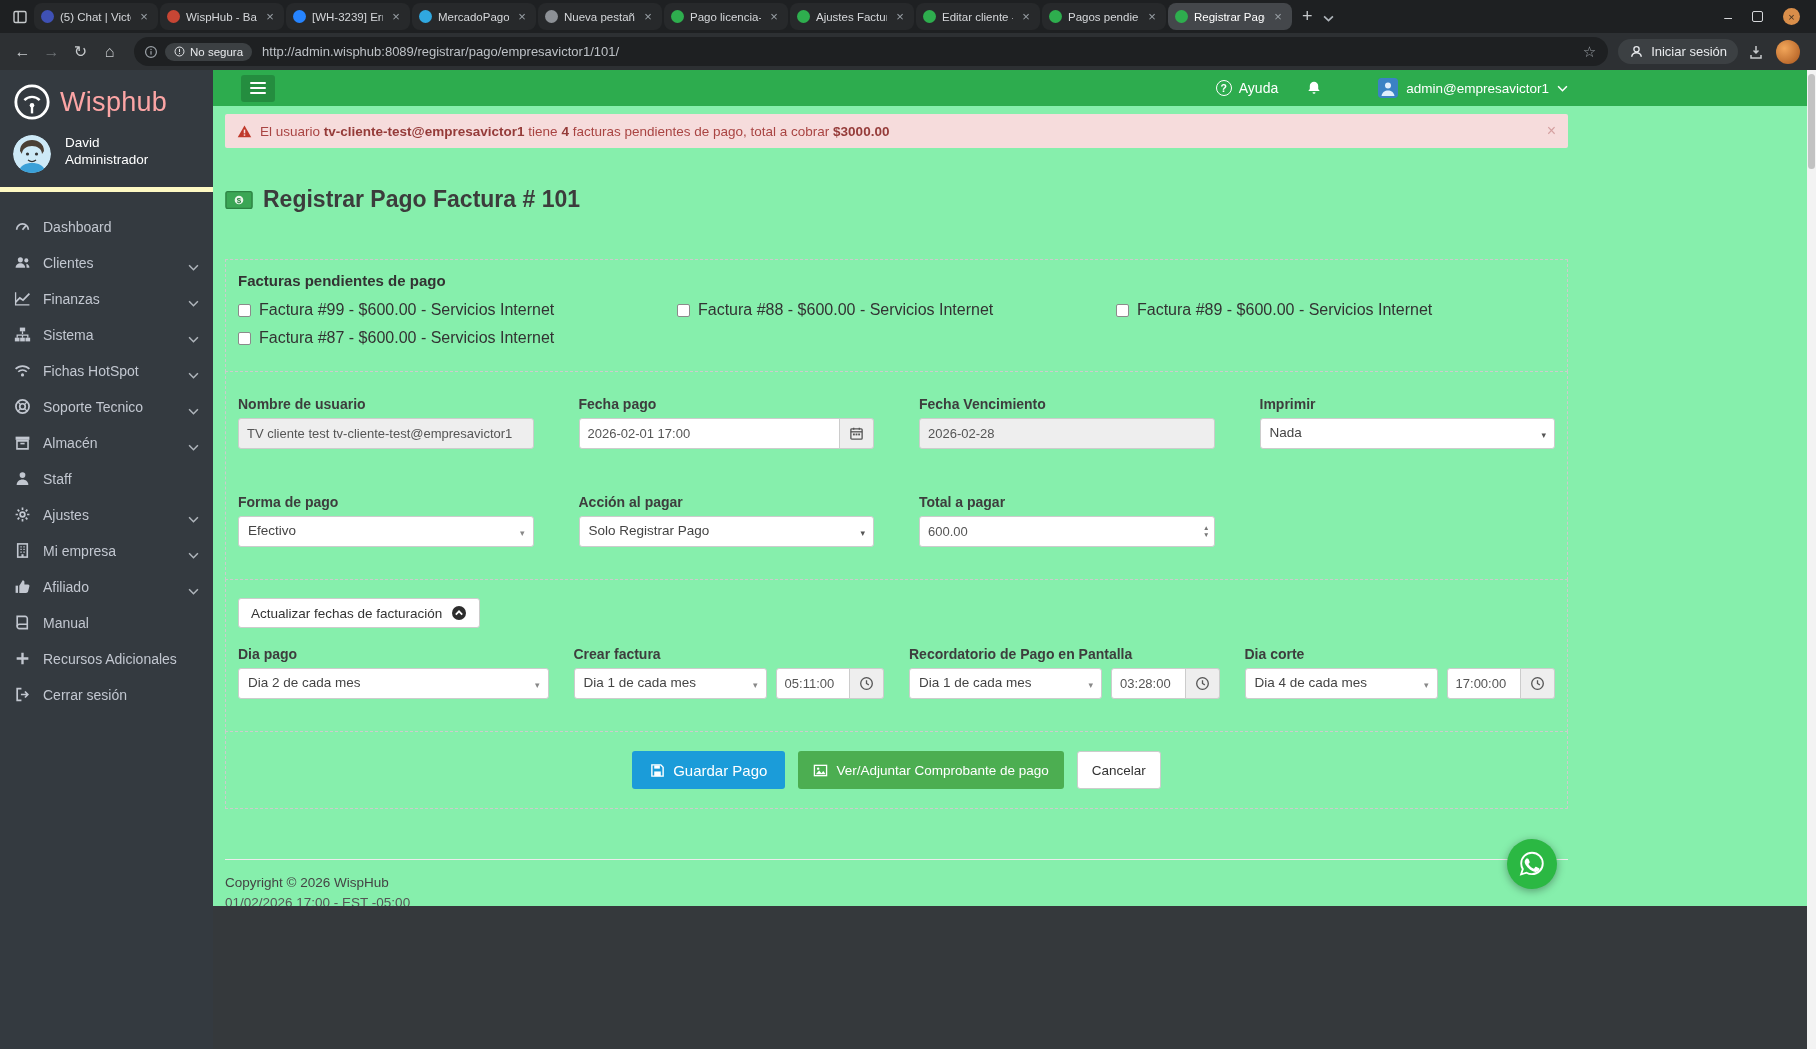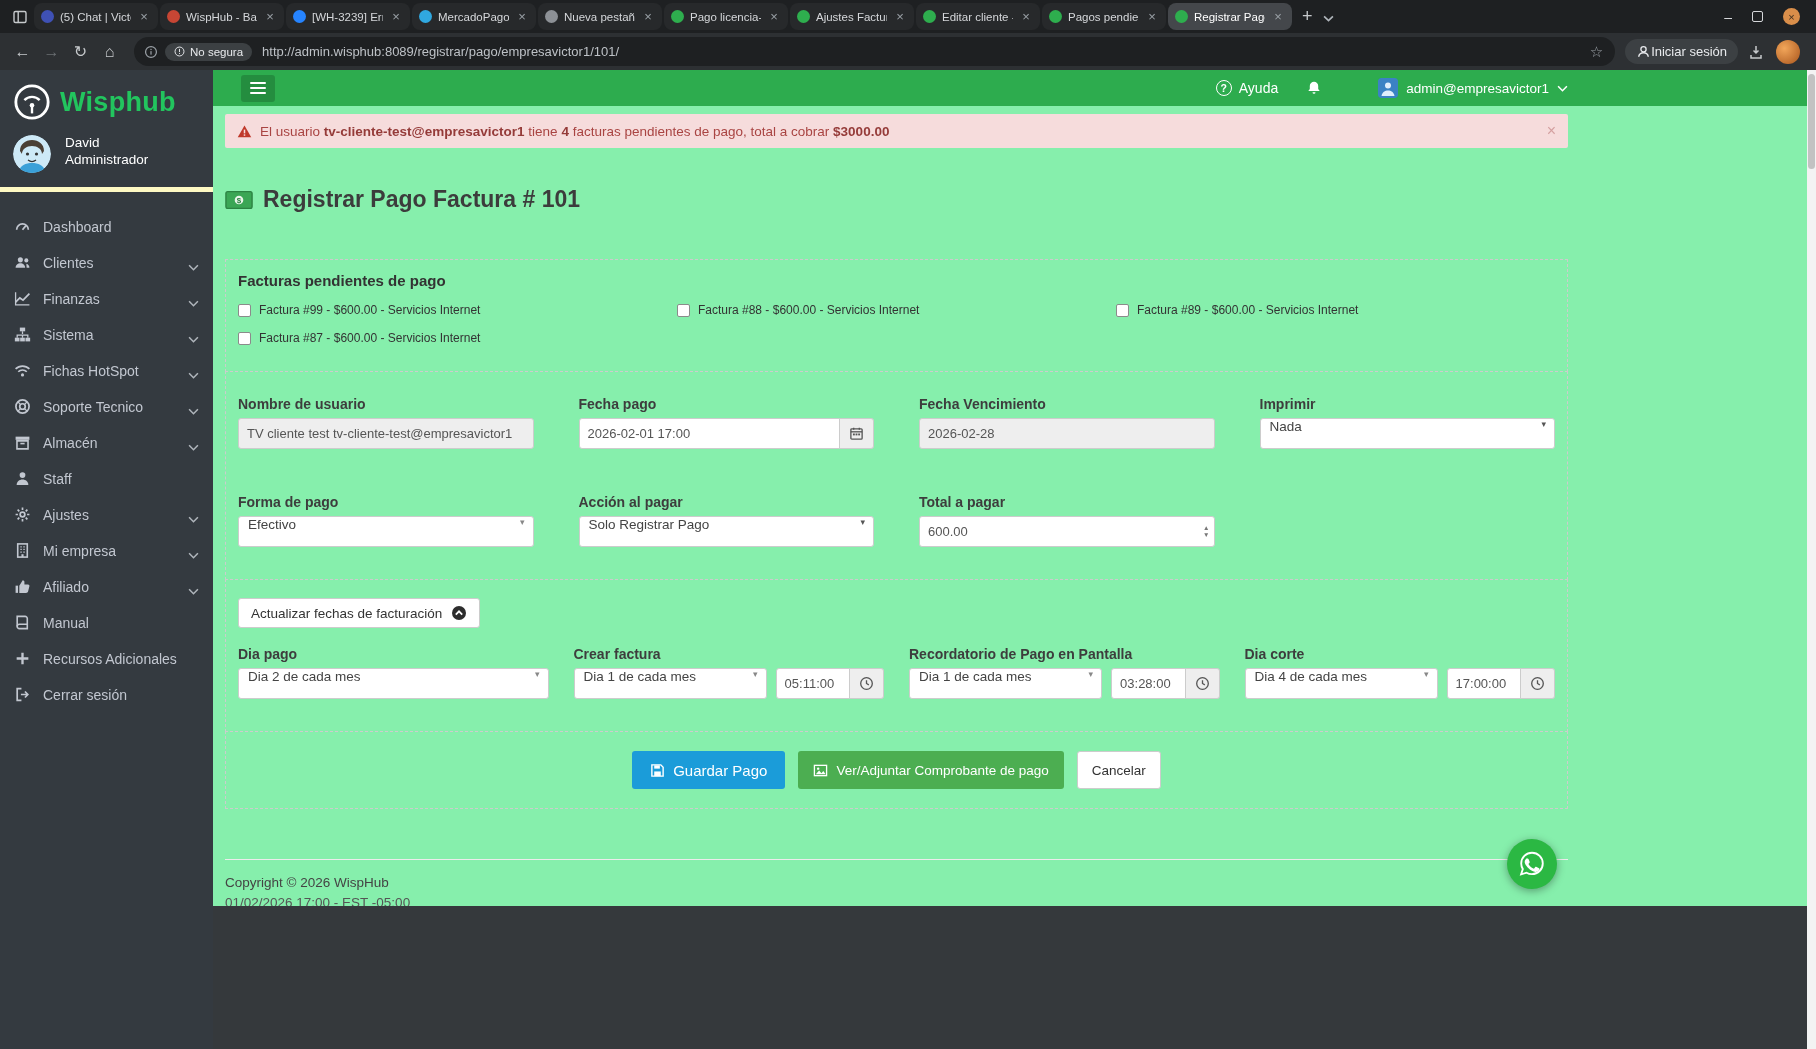--- a/index.html
+++ b/index.html
@@ -24,30 +24,30 @@
 
   
   .navbar { height:37px; background:#2d3033; display:flex; align-items:center; padding:0 8px; }
   .nav-btn { width:29px; height:29px; display:flex; align-items:center; justify-content:center; color:#c6c9cc; font-size:16px; border-radius:50%; flex:none; cursor:pointer; }
   .nav-btn.dim { color:#6b6f73; }
   .addrbar { flex:1; height:29px; background:#1e2022; border-radius:15px; display:flex; align-items:center; padding:0 4px 0 10px; margin:0 10px; min-width:0; }
   .site-info { color:#9aa0a6; margin-right:7px; display:flex; }
   .nosec { display:flex; align-items:center; gap:5px; background:#3c4043; color:#e8eaed; font-size:11.5px; border-radius:10px; padding:3px 9px; margin-right:10px; white-space:nowrap; }
   .url { color:#bdc1c6; font-size:13px; flex:1; white-space:nowrap; overflow:hidden; }
   .star { color:#9aa0a6; font-size:15px; padding:0 8px; }
-  .signin { display:flex; align-items:center; color:#e8eaed; font-size:13px; padding:5px 11px; border-radius:15px; background:#3c4043; white-space:nowrap; cursor:pointer; }
+  .signin { display:flex; align-items:center; gap:7px; color:#e8eaed; font-size:13px; padding:5px 11px; border-radius:15px; background:#3c4043; white-space:nowrap; cursor:pointer; }
   .dl-icon { margin:0 10px; display:flex; }
   .profile-avatar { width:24px; height:24px; border-radius:50%; background:radial-gradient(circle at 35% 35%, #f2a65a, #a8551c); margin:0 8px 0 2px; flex:none; }
 
   
   .app { display:flex; height:979px; }
   .sidebar { width:213px; background:#343a40; flex:none; color:#c2c7d0; overflow:hidden; }
   .brand { display:flex; align-items:center; gap:9px; padding:13px 13px 8px; }
   .brand svg { width:38px; height:38px; flex:none; }
-  .brand-text { font-size:27px; font-weight:700; color:#22c55e; letter-spacing:.3px; }
+  .brand-text { font-size:27px; font-weight:400; color:#fca5a5; letter-spacing:.3px; }
   .userpanel { display:flex; align-items:flex-start; gap:14px; padding:6px 13px 14px; border-bottom:5px solid #fef9c3; }
   .upanel-avatar { width:38px; height:38px; border-radius:50%; overflow:hidden; flex:none; }
   .user-name, .user-role { font-size:13.5px; color:#fff; line-height:1.25; }
   .menu { padding:7px 0; }
   .menu-item { display:flex; align-items:flex-end; gap:12px; height:36px; padding:0 14px; font-size:14px; color:#c2c7d0; cursor:pointer; }
   .menu-item svg.mi { width:17px; height:17px; flex:none; }
   .menu-item .label { flex:1; white-space:nowrap; }
   .chev { width:11px; height:7px; flex:none; color:#b0b6bc; }
 
   .main { flex:1; display:flex; flex-direction:column; background:#35393c; min-width:0; }
@@ -71,35 +71,35 @@
 
   .page-title { display:flex; align-items:center; gap:10px; margin-top:38px; font-size:23px; font-weight:bold; color:#3c3c3c; }
   .page-title svg { width:28px; height:20px; flex:none; }
 
   .box { border:1px dashed #ccc; }
   .box + .box { margin-top:-1px; }
 
   .facturas { margin-top:46px; padding:12px 12px 24px; }
   .facturas h2 { font-size:15px; font-weight:bold; color:#333; margin-bottom:12px; }
   .inv-grid { display:grid; grid-template-columns:1fr 1fr 1fr; row-gap:10px; }
-  .inv-item { display:flex; align-items:center; gap:8px; font-size:12px; color:#333; height:18px; cursor:pointer; }
+  .inv-item { display:flex; align-items:center; gap:8px; font-size:16px; color:#333; height:18px; cursor:pointer; }
   .cb { width:13px; height:13px; border:1px solid #8b8b8b; border-radius:2px; background:#fff; flex:none; }
 
   .fields { padding:24px 12px 32px; display:grid; grid-template-columns:repeat(4,1fr); column-gap:25px; row-gap:16px;gap:45px; }
   .fields2-wrap { padding:18px 12px 32px; }
   .fields-row { display:grid; grid-template-columns:repeat(4,1fr); column-gap:25px; margin-top:18px; }
   .field label { display:block; font-size:14px; font-weight:bold; color:#3d3d3d; margin-bottom:6px; white-space:nowrap; }
   input.control { width:100%; }
   .control { height:31px; border:1px solid #ccc; border-radius:3px; background:#fff; display:flex; align-items:center; padding:0 8px; font-size:13px; color:#555; outline:none; }
   .control.readonly { background:#eee; }
   .igroup { display:flex; height:31px; }
   .igroup .control { flex:1; border-radius:3px 0 0 3px; min-width:0; }
   .addon { width:34px; border:1px solid #ccc; border-left:none; border-radius:0 3px 3px 0; background:#eee; display:flex; align-items:center; justify-content:center; flex:none; }
   .addon svg { width:15px; height:15px; }
-  .selectbox { position:relative; height:31px; border:1px solid #ccc; border-radius:3px; background:#fff; display:flex; align-items:flex-start; padding:0 22px 8px 9px; font-size:13.5px; color:#444; cursor:pointer; }
+  .selectbox { position:relative; height:31px; border:1px solid #ccc; border-radius:3px; background:#fff; display:flex; align-items:flex-end; padding:0 22px 8px 9px; font-size:13.5px; color:#444; cursor:pointer; }
   .selectbox .arrow { position:absolute; right:8px; font-size:9px; color:#888; }
   .selectbox.native .arrow { color:#555; }
   .selectbox span.val { white-space:nowrap; overflow:hidden; }
   .numwrap { position:relative; }
   .spinner { position:absolute; right:5px; top:50%; transform:translateY(-50%); display:flex; flex-direction:column; gap:1px; color:#777; font-size:6.5px; line-height:1; cursor:pointer; }
   .inline { display:flex; gap:9px; }
   .inline .selectbox { flex:1.55; min-width:0; }
   .inline .igroup { flex:1.05; min-width:0; }
 
   .btn-update { display:inline-flex; align-items:center; gap:9px; border:1px solid #ccc; background:#fff; border-radius:3px; padding:6px 12px; height:30px; font-size:13.5px; color:#333; cursor:pointer; }

